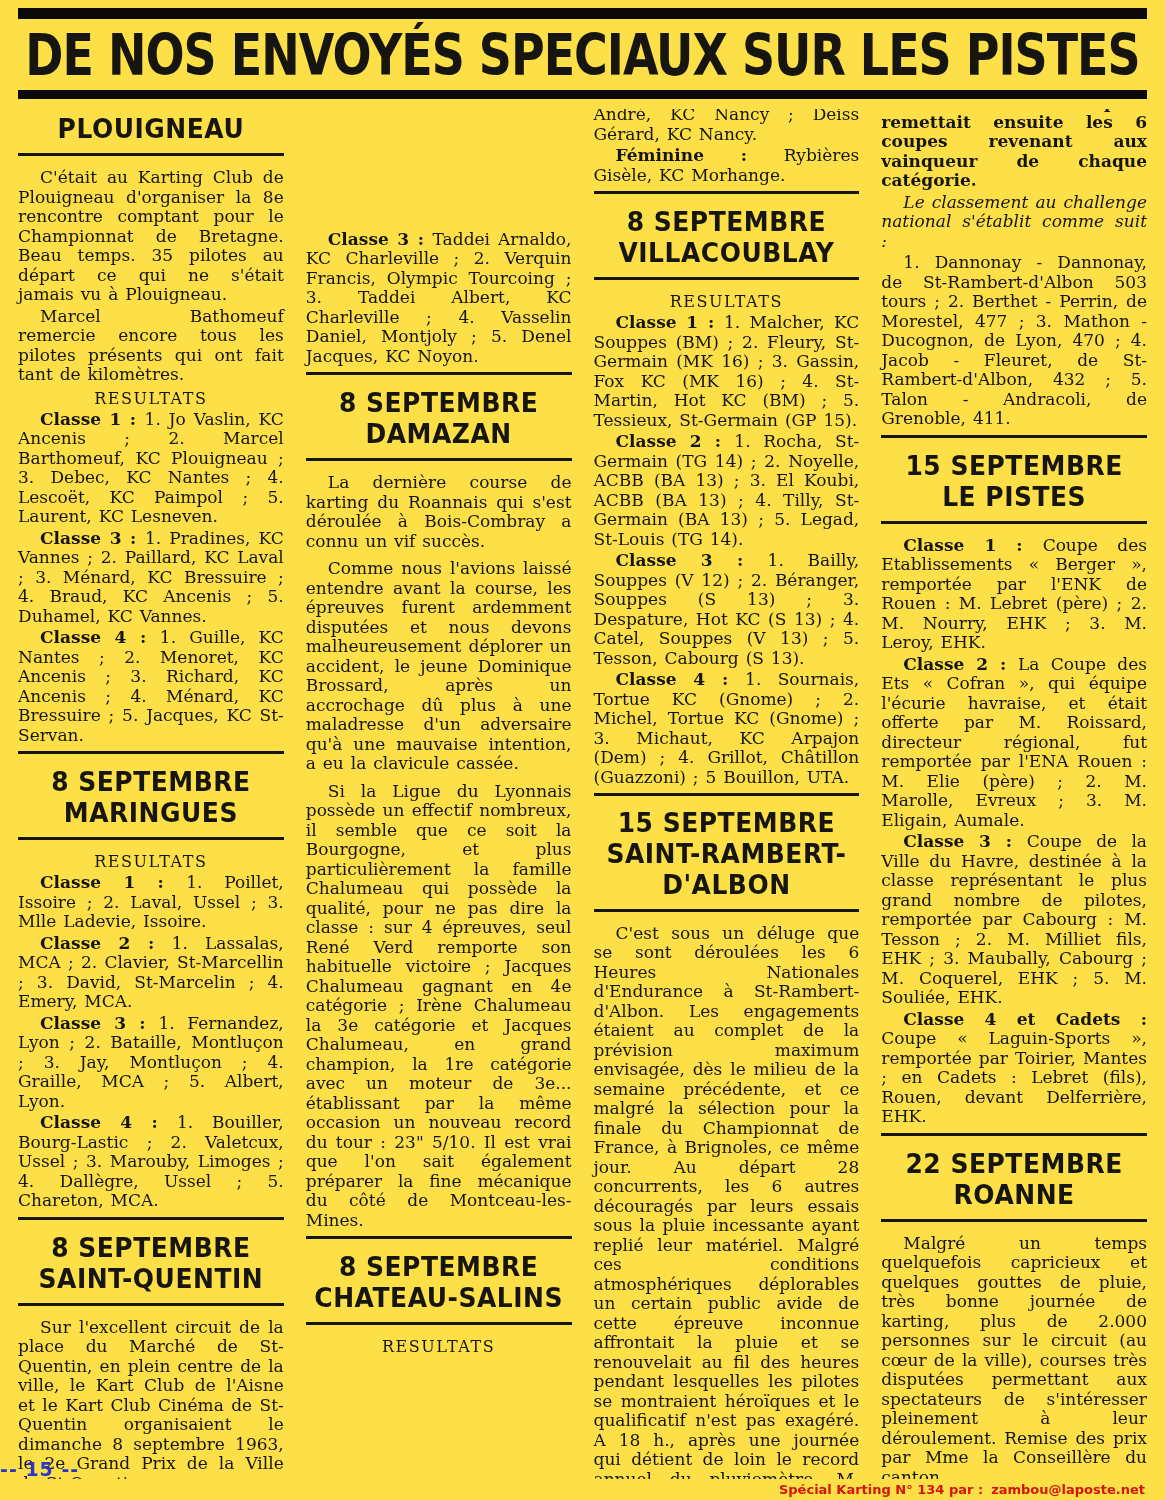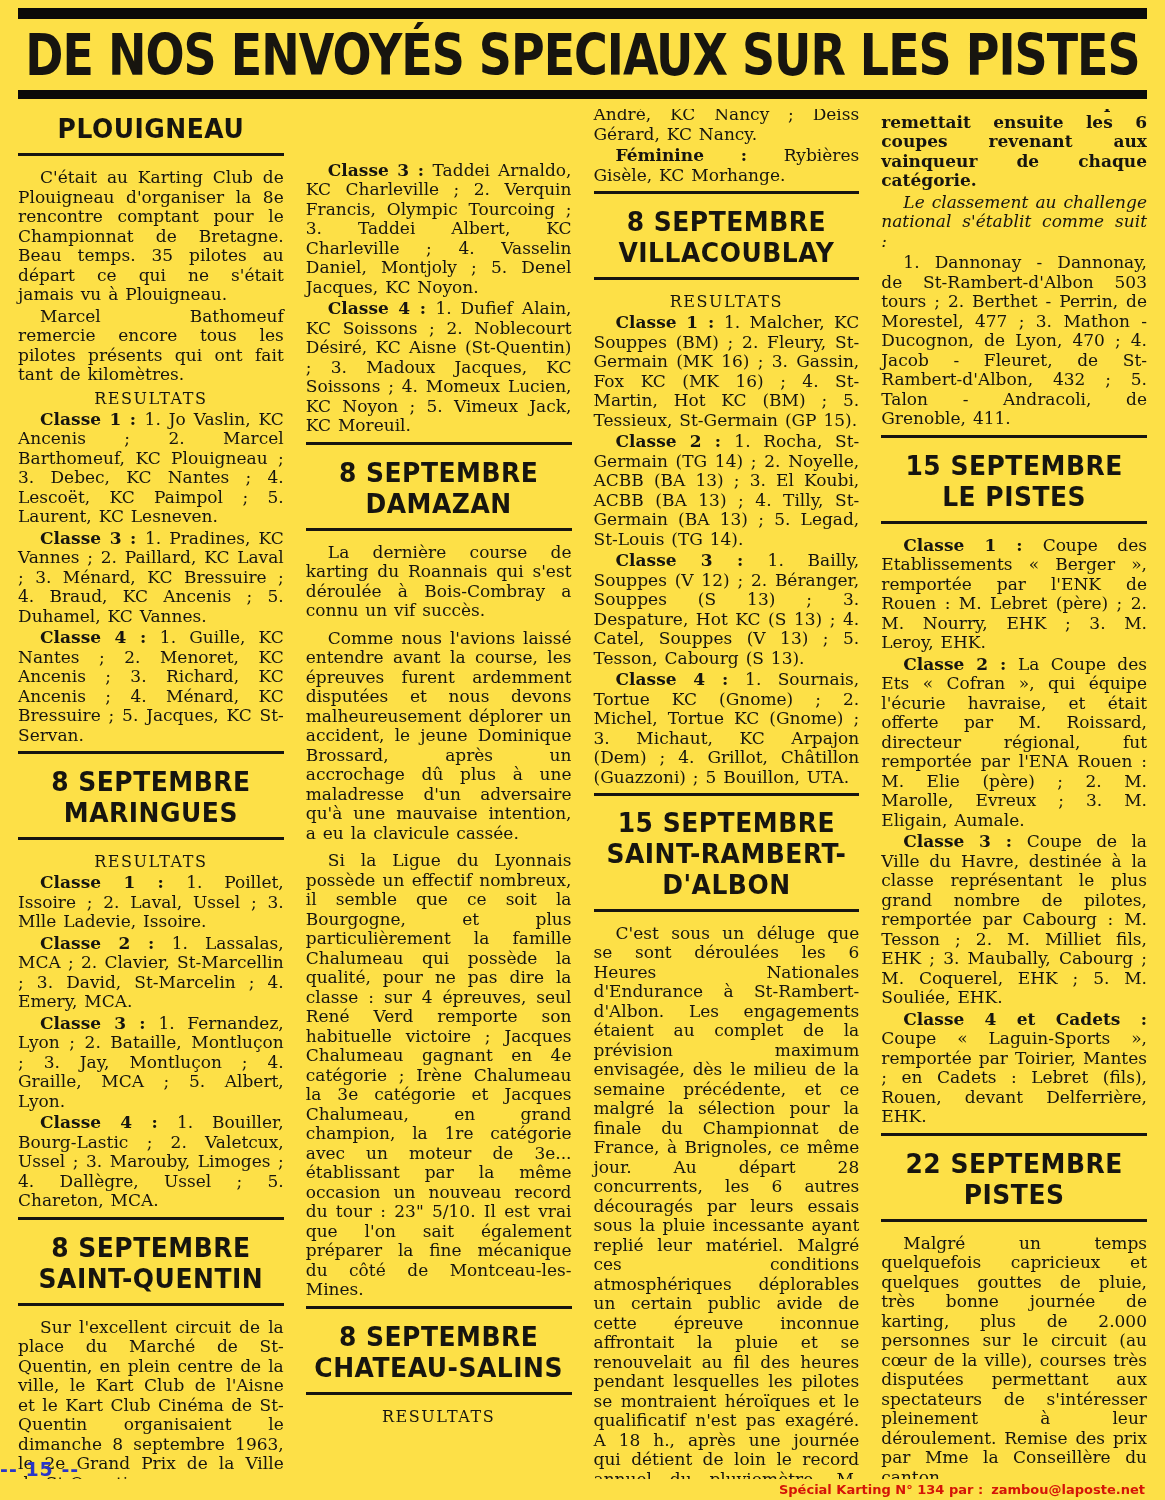--- a/index.html
+++ b/index.html
@@ -129,21 +129,20 @@
           <div>8 SEPTEMBRE</div>
           <div>SAINT-QUENTIN</div>
         </div>
         <div class="rule"></div>
         <p class="par">Sur l'excellent circuit de la place du Marché de St-Quentin, en plein centre de la ville, le Kart Club de l'Aisne et le Kart Club Cinéma de St-Quentin organisaient le dimanche 8 septembre 1963, le 2e Grand Prix de la Ville de St-Quentin.</p>
         <div class="results">RESULTATS</div>
       </div>
     <div class="vrule"></div>
     <div class="col">
         <p class="par"><b>Classe 3 : </b>Taddei Arnaldo, KC Charleville ; 2. Verquin Francis, Olympic Tourcoing ; 3. Taddei Albert, KC Charleville ; 4. Vasselin Daniel, Montjoly ; 5. Denel Jacques, KC Noyon.</p>
-        <p class="par"><b>Classe 4 : </b>1. Dufief Alain, KC Soissons ; 2. Noblecourt Désiré, KC Aisne (St-Quentin) ; 3. Madoux Jacques, KC Soissons ; 4. Momeux Lucien, KC Noyon ; 5. Vimeux Jack, KC Moreuil.</p>
         <div class="rule"></div>
         <div class="sec-heading">
           <div>8 SEPTEMBRE</div>
           <div>DAMAZAN</div>
         </div>
         <div class="rule"></div>
         <p class="par">La dernière course de karting du Roannais qui s'est déroulée à Bois-Combray a connu un vif succès.</p>
         <p class="par spaced">Comme nous l'avions laissé entendre avant la course, les épreuves furent ardemment disputées et nous devons malheureusement déplorer un accident, le jeune Dominique Brossard, après un accrochage dû plus à une maladresse d'un adversaire qu'à une mauvaise intention, a eu la clavicule cassée.</p>
         <p class="par spaced">Si la Ligue du Lyonnais possède un effectif nombreux, il semble que ce soit la Bourgogne, et plus particulièrement la famille Chalumeau qui possède la qualité, pour ne pas dire la classe : sur 4 épreuves, seul René Verd remporte son habituelle victoire ; Jacques Chalumeau gagnant en 4e catégorie ; Irène Chalumeau la 3e catégorie et Jacques Chalumeau, en grand champion, la 1re catégorie avec un moteur de 3e... établissant par la même occasion un nouveau record du tour : 23" 5/10. Il est vrai que l'on sait également préparer la fine mécanique du côté de Montceau-les-Mines.</p>
         <div class="rule"></div>
@@ -190,21 +189,21 @@
           <div>LE PISTES</div>
         </div>
         <div class="rule"></div>
         <p class="par"><b>Classe 1 : </b>Coupe des Etablissements « Berger », remportée par l'ENK de Rouen : M. Lebret (père) ; 2. M. Nourry, EHK ; 3. M. Leroy, EHK.</p>
         <p class="par"><b>Classe 2 : </b>La Coupe des Ets « Cofran », qui équipe l'écurie havraise, et était offerte par M. Roissard, directeur régional, fut remportée par l'ENA Rouen : M. Elie (père) ; 2. M. Marolle, Evreux ; 3. M. Eligain, Aumale.</p>
         <p class="par"><b>Classe 3 : </b>Coupe de la Ville du Havre, destinée à la classe représentant le plus grand nombre de pilotes, remportée par Cabourg : M. Tesson ; 2. M. Milliet fils, EHK ; 3. Maubally, Cabourg ; M. Coquerel, EHK ; 5. M. Souliée, EHK.</p>
         <p class="par"><b>Classe 4 et Cadets : </b>Coupe « Laguin-Sports », remportée par Toirier, Mantes ; en Cadets : Lebret (fils), Rouen, devant Delferrière, EHK.</p>
         <div class="rule"></div>
         <div class="sec-heading">
           <div>22 SEPTEMBRE</div>
-          <div>PISTES</div>
+          <div>ROANNE</div>
         </div>
         <div class="rule"></div>
         <p class="par">Malgré un temps quelquefois capricieux et quelques gouttes de pluie, très bonne journée de karting, plus de 2.000 personnes sur le circuit (au cœur de la ville), courses très disputées permettant aux spectateurs de s'intéresser pleinement à leur déroulement. Remise des prix par Mme la Conseillère du canton.</p>
         <div class="results">RESULTATS</div>
         <p class="par"><b>Classe 1 : </b>1. Mme Gaspin, KCSO ; 2. Lespez, KC Liérois ; 3. Bertrand, KC La Rochefoucauld.</p>
       </div>
   </div>
 
   <div class="page-number">-- 15 --</div>
 

